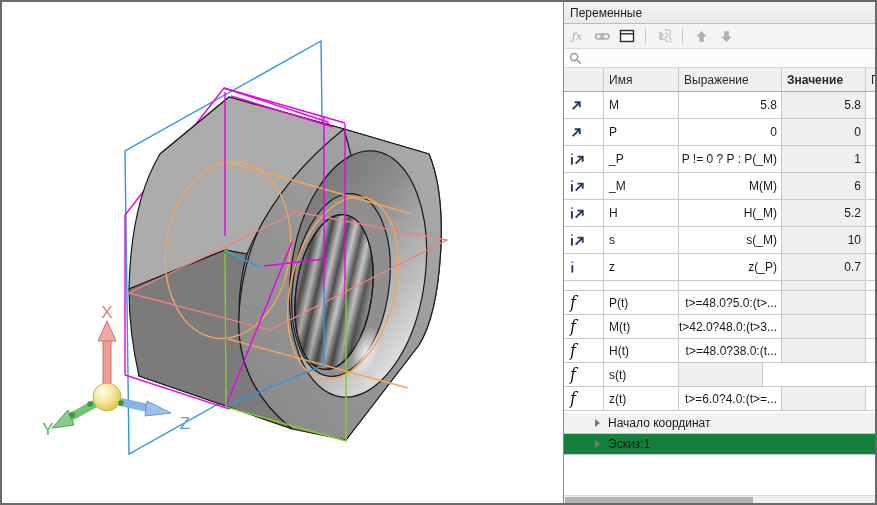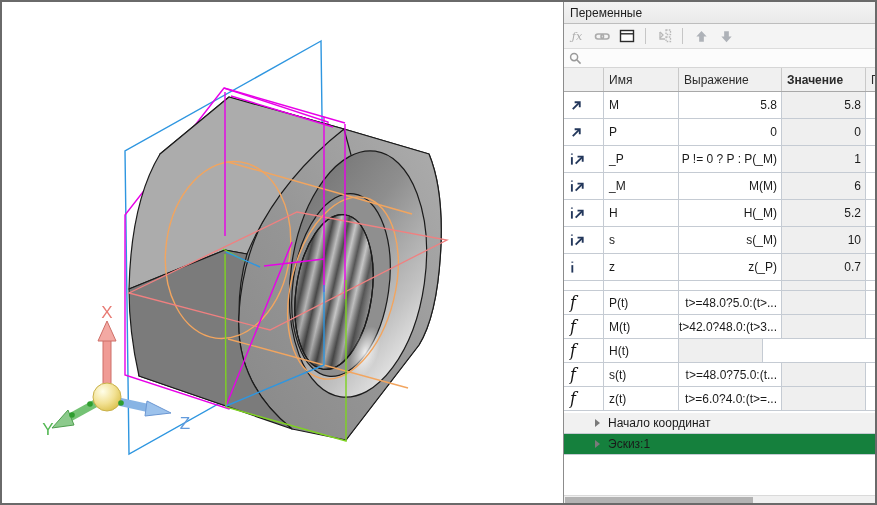--- a/index.html
+++ b/index.html
@@ -373,29 +373,29 @@
         <div class="cell c1">M(t)</div>
         <div class="cell c2">t&gt;42.0?48.0:(t&gt;3...</div>
         <div class="cell c3"></div>
         <div class="cell c4"></div>
       </div>
       <div class="row fn">
         <div class="cell c0">
             <span class="ficon">f</span>
           </div>
         <div class="cell c1">H(t)</div>
+        <div class="cell c2">t&gt;=48.0?38.0:(t...</div>
         <div class="cell c3"></div>
         <div class="cell c4"></div>
       </div>
       <div class="row fn">
         <div class="cell c0">
             <span class="ficon">f</span>
           </div>
         <div class="cell c1">s(t)</div>
-        <div class="cell c2">t&gt;=48.0?75.0:(t...</div>
         <div class="cell c3"></div>
         <div class="cell c4"></div>
       </div>
       <div class="row fn">
         <div class="cell c0">
             <span class="ficon">f</span>
           </div>
         <div class="cell c1">z(t)</div>
         <div class="cell c2">t&gt;=6.0?4.0:(t&gt;=...</div>
         <div class="cell c3"></div>

